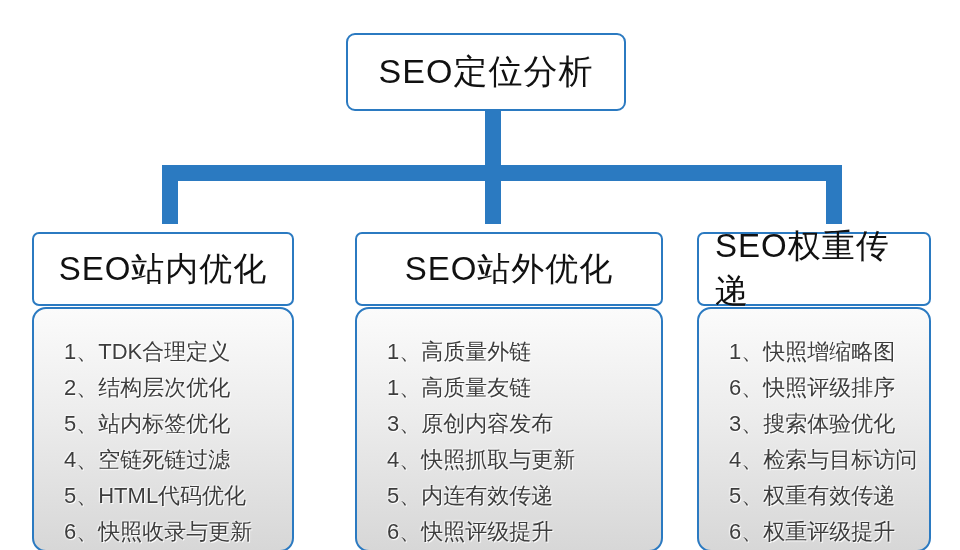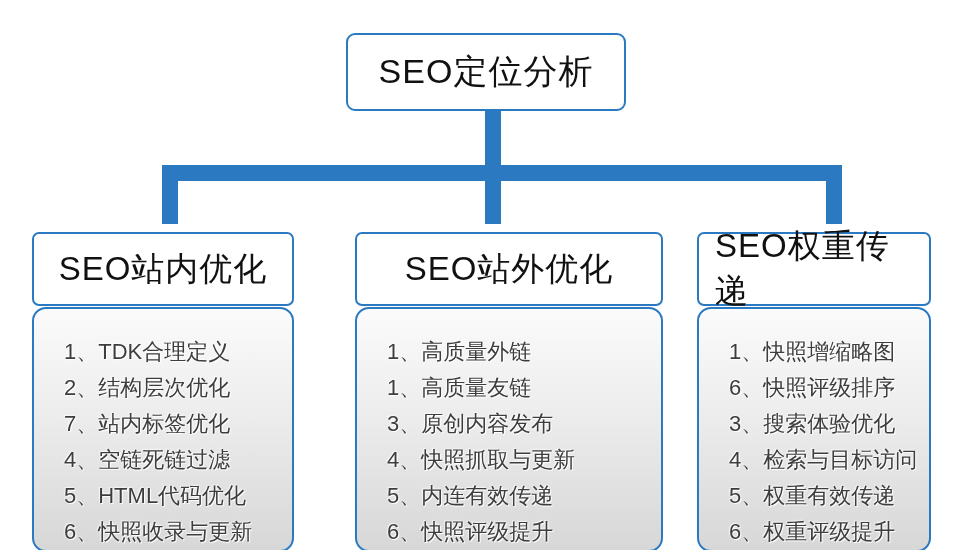--- a/index.html
+++ b/index.html
@@ -79,21 +79,21 @@
     <span>SEO定位分析</span>
   </div>
 
   <div class="column col-1">
     <div class="branch-header">
       <span>SEO站内优化</span>
     </div>
     <div class="branch-list">
       <div class="list-item">1、TDK合理定义</div>
       <div class="list-item">2、结构层次优化</div>
-      <div class="list-item">7、站内标签优化</div>
+      <div class="list-item">5、站内标签优化</div>
       <div class="list-item">4、空链死链过滤</div>
       <div class="list-item">5、HTML代码优化</div>
       <div class="list-item">6、快照收录与更新</div>
     </div>
   </div>
 
   <div class="column col-2">
     <div class="branch-header">
       <span>SEO站外优化</span>
     </div>

